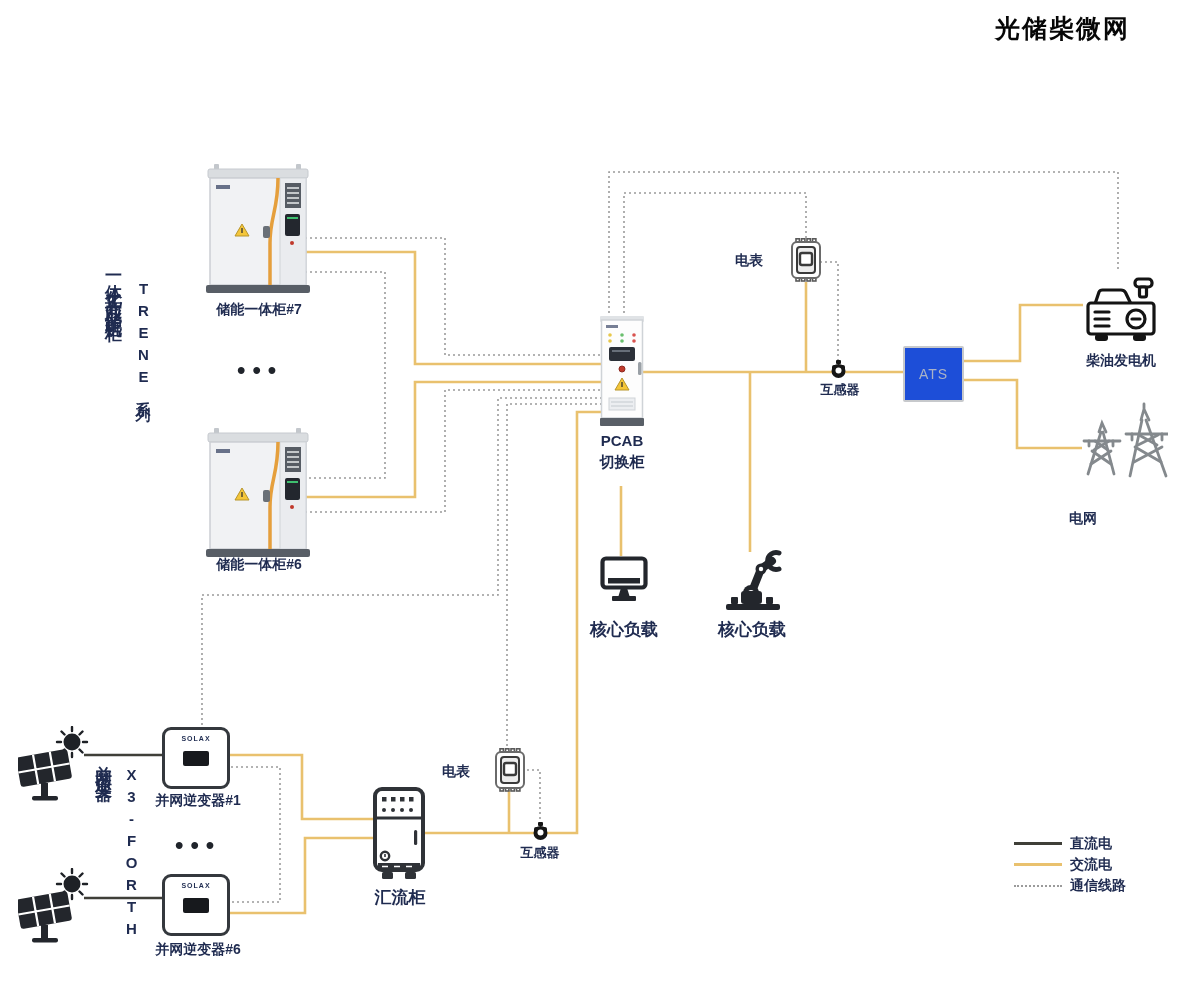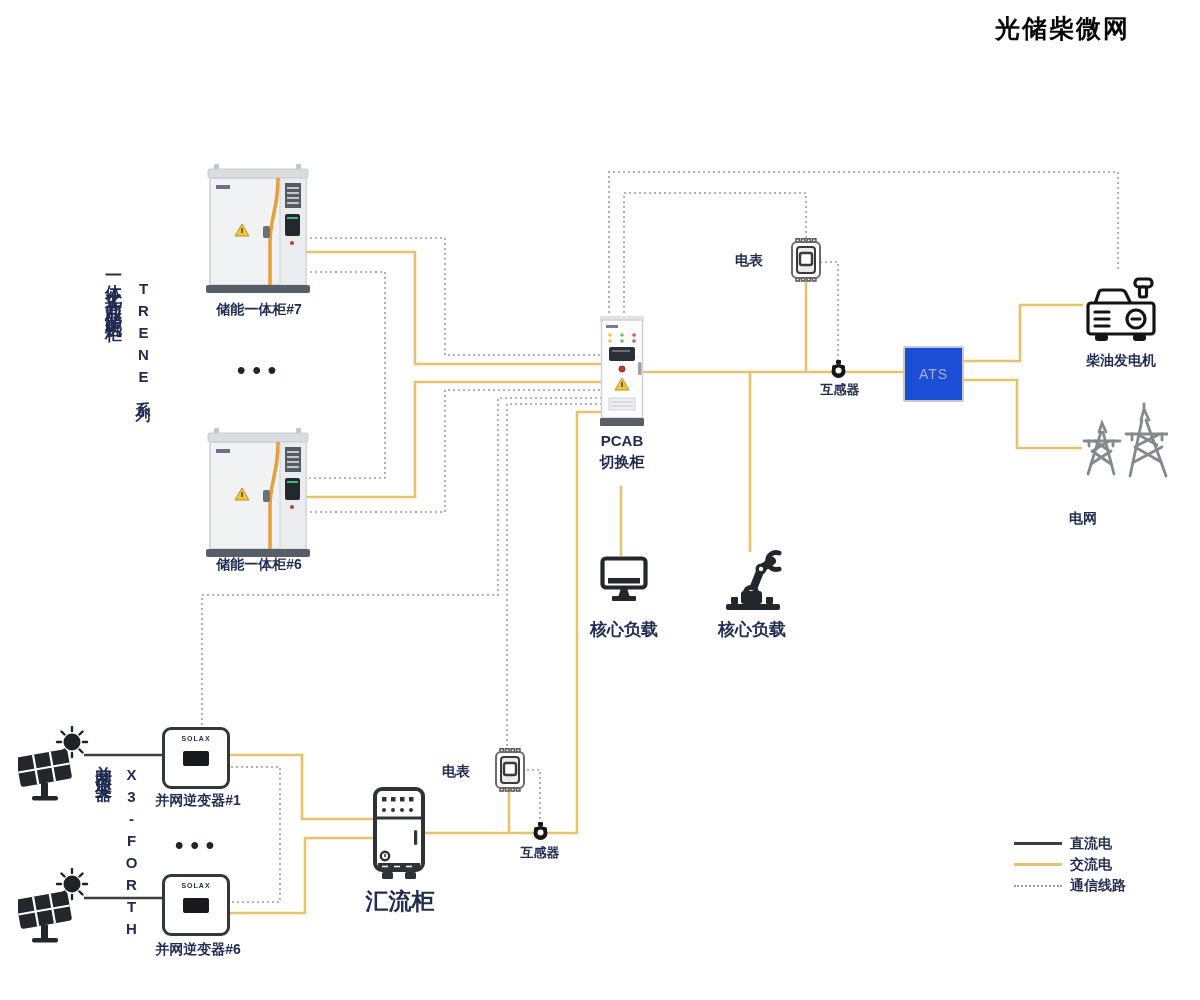--- a/index.html
+++ b/index.html
@@ -309,21 +309,21 @@
     </g>
     <path d="M4 32 H50" stroke="#2f3237" stroke-width="3"></path>
     <rect x="42" y="44" width="3.2" height="15" rx="1.5" fill="#2f3237"></rect>
     <circle cx="13" cy="70" r="4.2" fill="none" stroke="#2f3237" stroke-width="2.4"></circle>
     <path d="M13 68 V71" stroke="#2f3237" stroke-width="1.6"></path>
     <rect x="6" y="77" width="42" height="6.5" fill="#2f3237"></rect>
     <path d="M10 80.5 H16 M22 80.5 H28 M34 80.5 H40" stroke="#ffffff" stroke-width="1.6"></path>
     <rect x="10" y="86" width="11" height="7" rx="1.5" fill="#2f3237"></rect>
     <rect x="33" y="86" width="11" height="7" rx="1.5" fill="#2f3237"></rect>
   </svg>
-  <div class="dev-label" style="left:348px;top:886px;width:104px;font-size:23px;">汇流柜</div>
+  <div class="dev-label" style="left:348px;top:886px;width:104px;font-size:17px;">汇流柜</div>
 
   <div class="dev-label" style="left:432px;top:763px;width:48px;">电表</div>
   <svg class="abs" style="left:494px;top:748px;" width="32" height="44" viewBox="0 0 32 44">
     <g stroke="#5a5a5a" fill="#ffffff" stroke-width="1.6">
       <rect x="6" y="0.8" width="3.4" height="5"></rect>
         <rect x="11.5" y="0.8" width="3.4" height="5"></rect>
         <rect x="17" y="0.8" width="3.4" height="5"></rect>
         <rect x="22.5" y="0.8" width="3.4" height="5"></rect>
       <rect x="6" y="38" width="3.4" height="5"></rect>
         <rect x="11.5" y="38" width="3.4" height="5"></rect>

